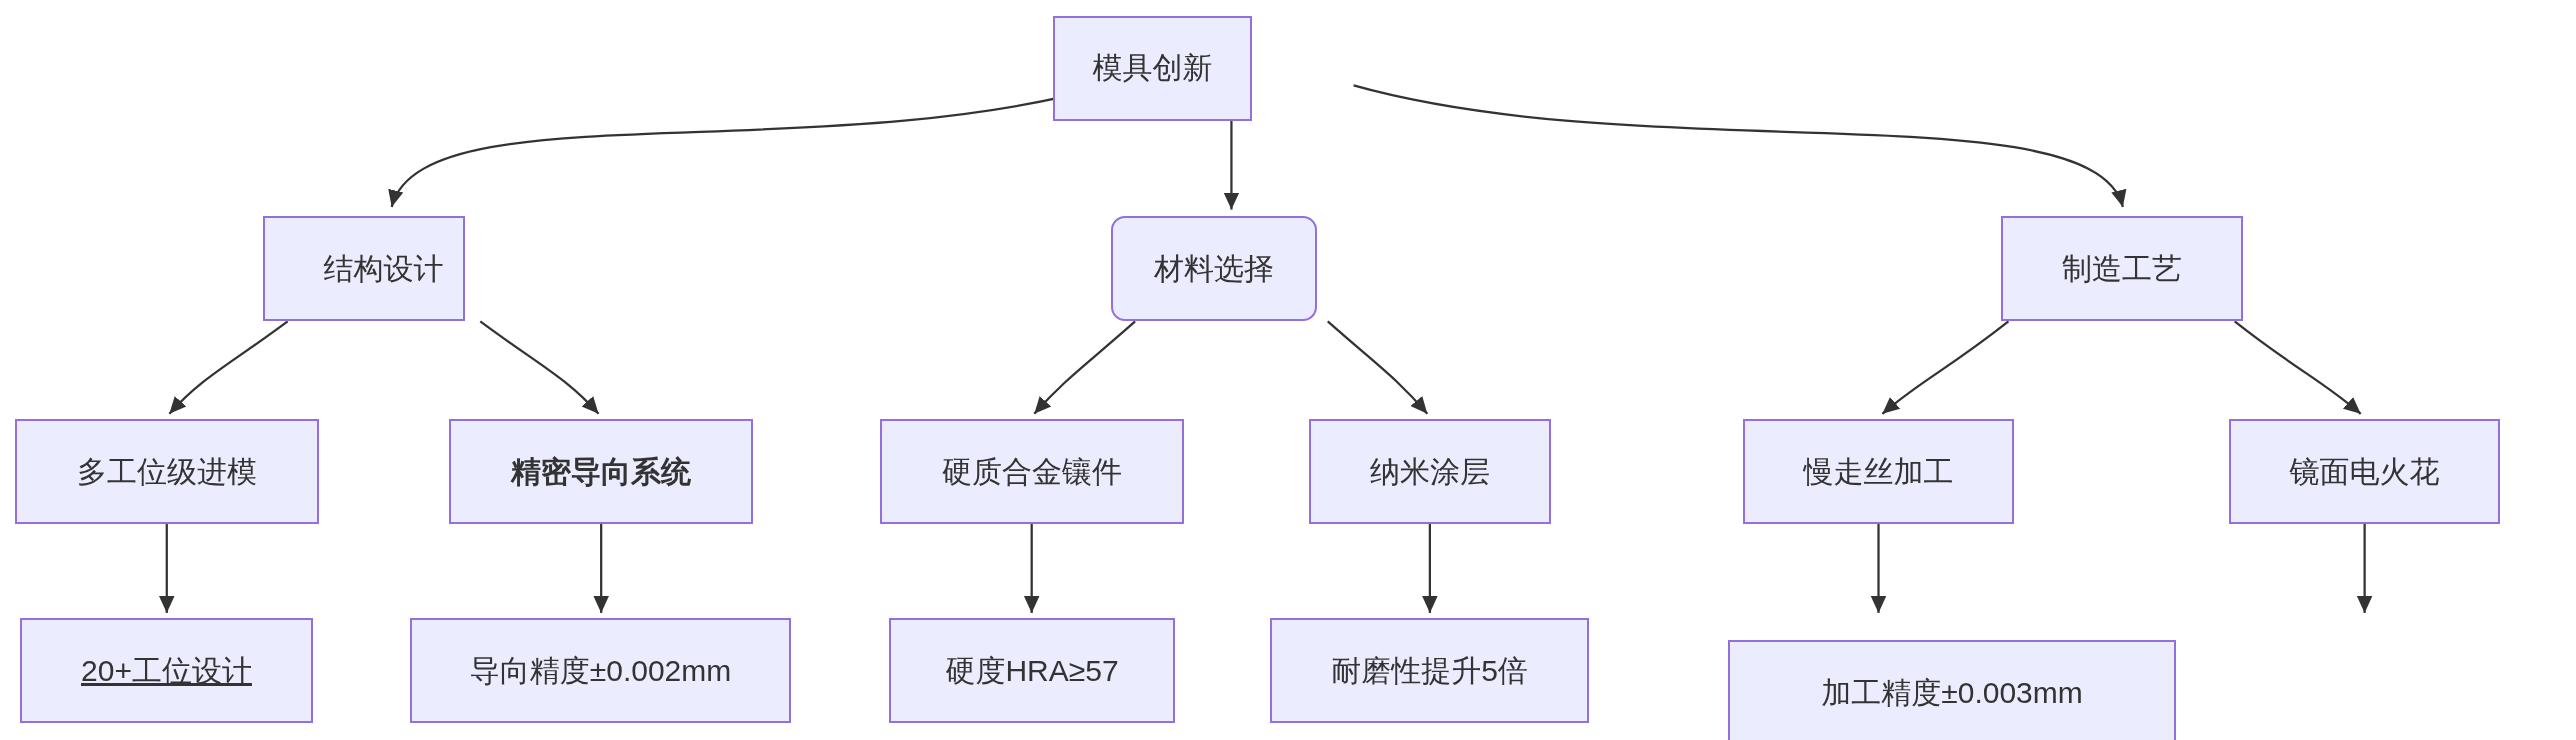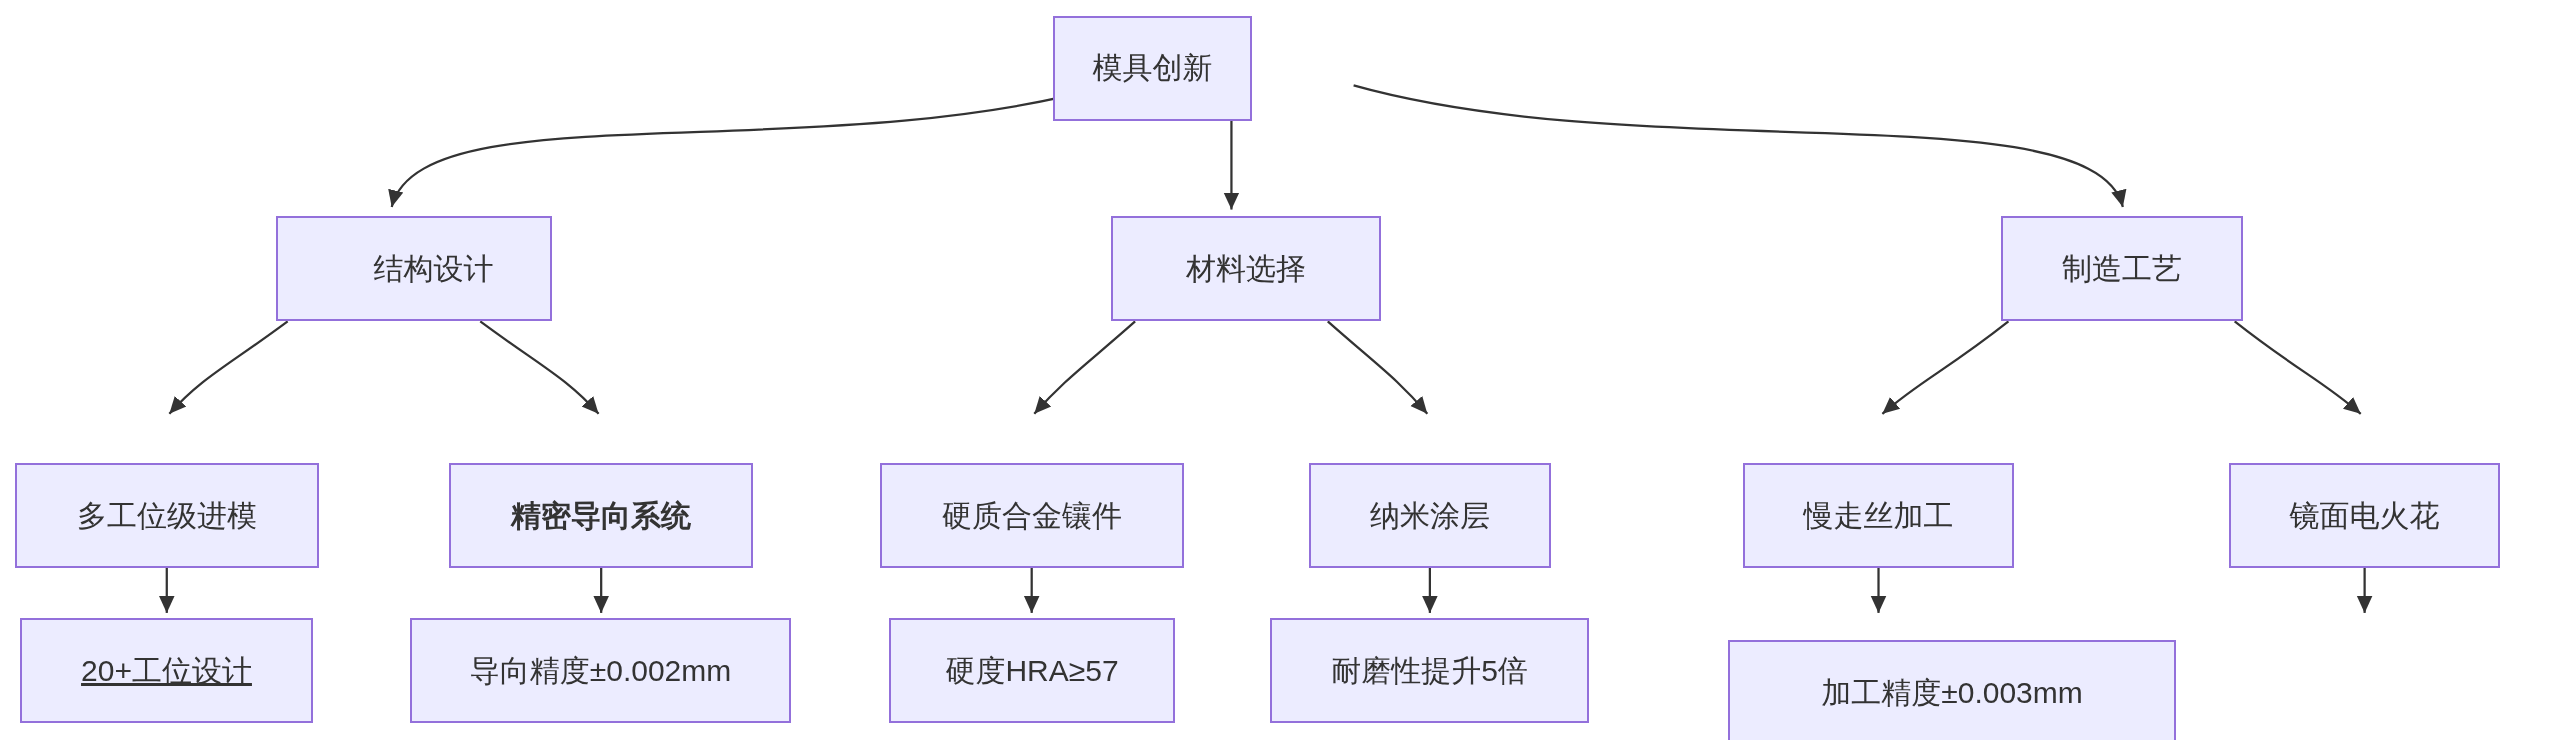--- a/index.html
+++ b/index.html
@@ -32,26 +32,26 @@
     border: 2.6px solid var(--node-border, #9370DB);
     color: var(--text-color, #333333);
     font-size: 30px;
     line-height: 1;
     white-space: nowrap;
     text-align: center;
   }
   
   .r1 { top: 15.5px; }
   .r2 { top: 216px; }
-  .r3 { top: 419px; margin-top: 44px; }
+  .r3 { top: 419px; }
   .r4 { top: 618px; }
   
   .n-root      { left: 1053px; width: 199px; }
-  .n-structure { left: 276px;  width: 276px; padding-left: 39px; }
-  .n-material  { left: 1111px; width: 270px; }
+  .n-structure { left: 263px;  width: 202px; padding-left: 39px; }
+  .n-material  { left: 1111px; width: 206px; border-radius: 14px; }
   .n-process   { left: 2001px; width: 242px; }
   .n-multi     { left: 15px;   width: 304px; }
   .n-guide     { left: 449px;  width: 304px; font-weight: bold; }
   .n-carbide   { left: 880px; width: 304px; text-align: right; }
   .n-nano      { left: 1309px; width: 242px; }
   .n-wire      { left: 1743px; width: 271px; }
   .n-mirror    { left: 2229px; width: 271px; }
   .n-station   { left: 20px;   width: 293px; text-decoration: underline; }
   .n-precision { left: 410px;  width: 381px; }
   .n-hardness  { left: 889px; width: 286px; }

